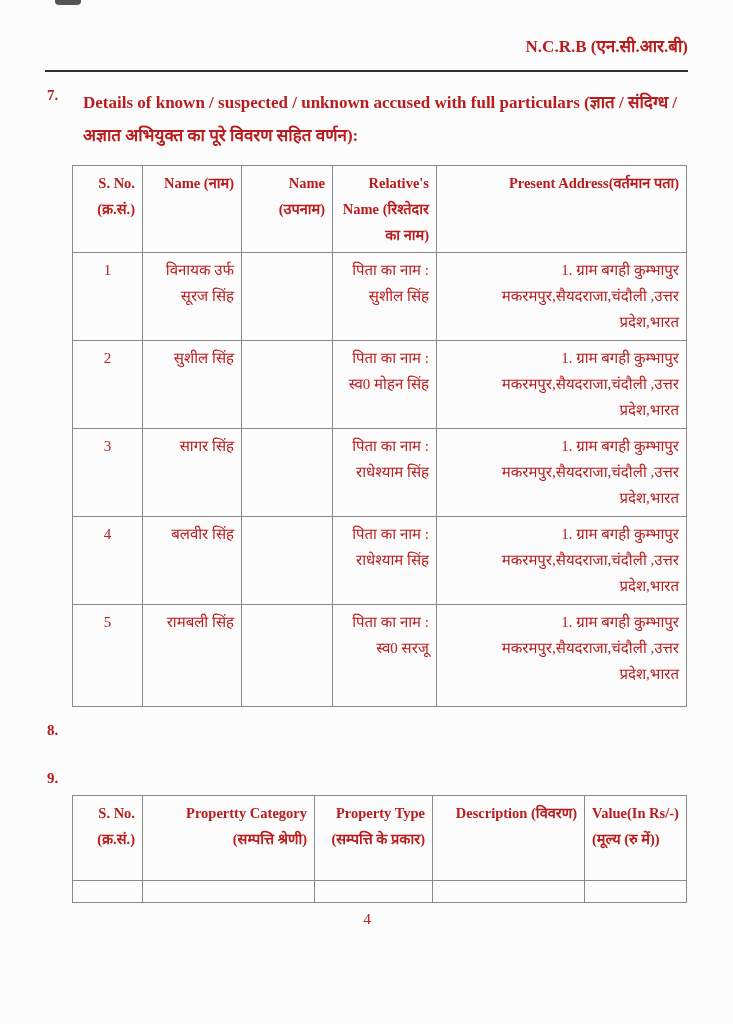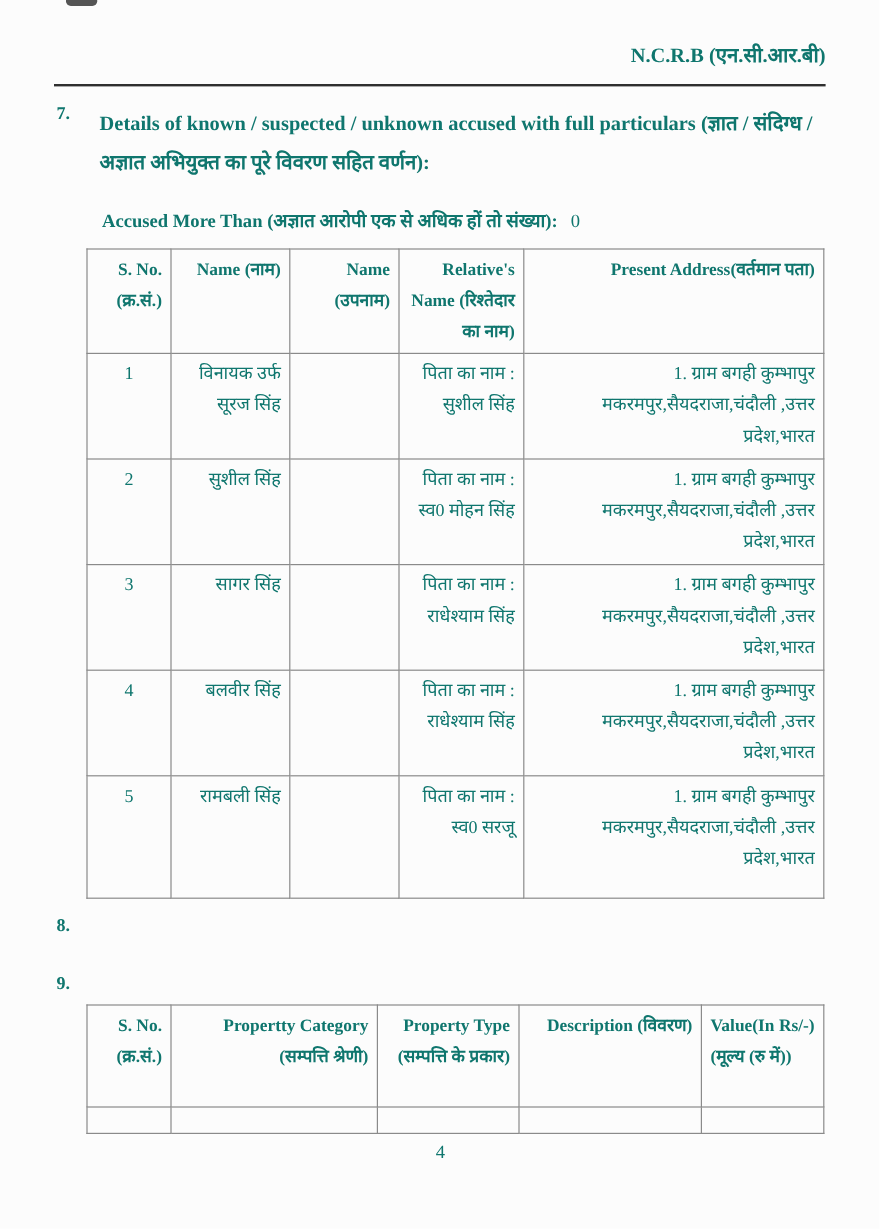--- a/index.html
+++ b/index.html
@@ -1,21 +1,21 @@
 <!DOCTYPE html>
 <html><head>
 <meta charset="utf-8">
 <style>
   html,body{margin:0;padding:0;background:#ffffff;}
   .page{
     position:relative;
     width:733px;height:1024px;
     overflow:hidden;
     background:#fcfcfc;
-    color:#0f766e;
+    color:#b91c1c;
     font-family:"Liberation Serif","DejaVu Serif",serif;
   }
   .scan-artifact{
     position:absolute;left:55px;top:0;width:26px;height:5px;
     background:#2a2a2a;border-radius:0 0 4px 4px;opacity:.8;
   }
   .doc-title{
     padding-top:34px;
     margin-right:45px;
     text-align:right;
@@ -102,24 +102,20 @@
   <div class="scan-artifact"></div>
 
   <div class="doc-title">N.C.R.B (एन.सी.आर.बी)</div>
   <hr class="rule">
 
   <div class="item item-7">
     <div class="item-num">7.</div>
     <div class="item-text">Details of known / suspected / unknown accused with full particulars (ज्ञात / संदिग्ध / अज्ञात अभियुक्त का पूरे विवरण सहित वर्णन):</div>
   </div>
 
-  <div class="accused-line">
-    <span>Accused More Than (अज्ञात आरोपी एक से अधिक हों तो संख्या):</span>
-    <span class="accused-value">0</span>
-  </div>
 
   <table class="accused-table">
     <colgroup>
       <col style="width:70px">
         <col style="width:99px">
         <col style="width:91px">
         <col style="width:104px">
         <col style="width:250px">
     </colgroup>
     <tbody>

